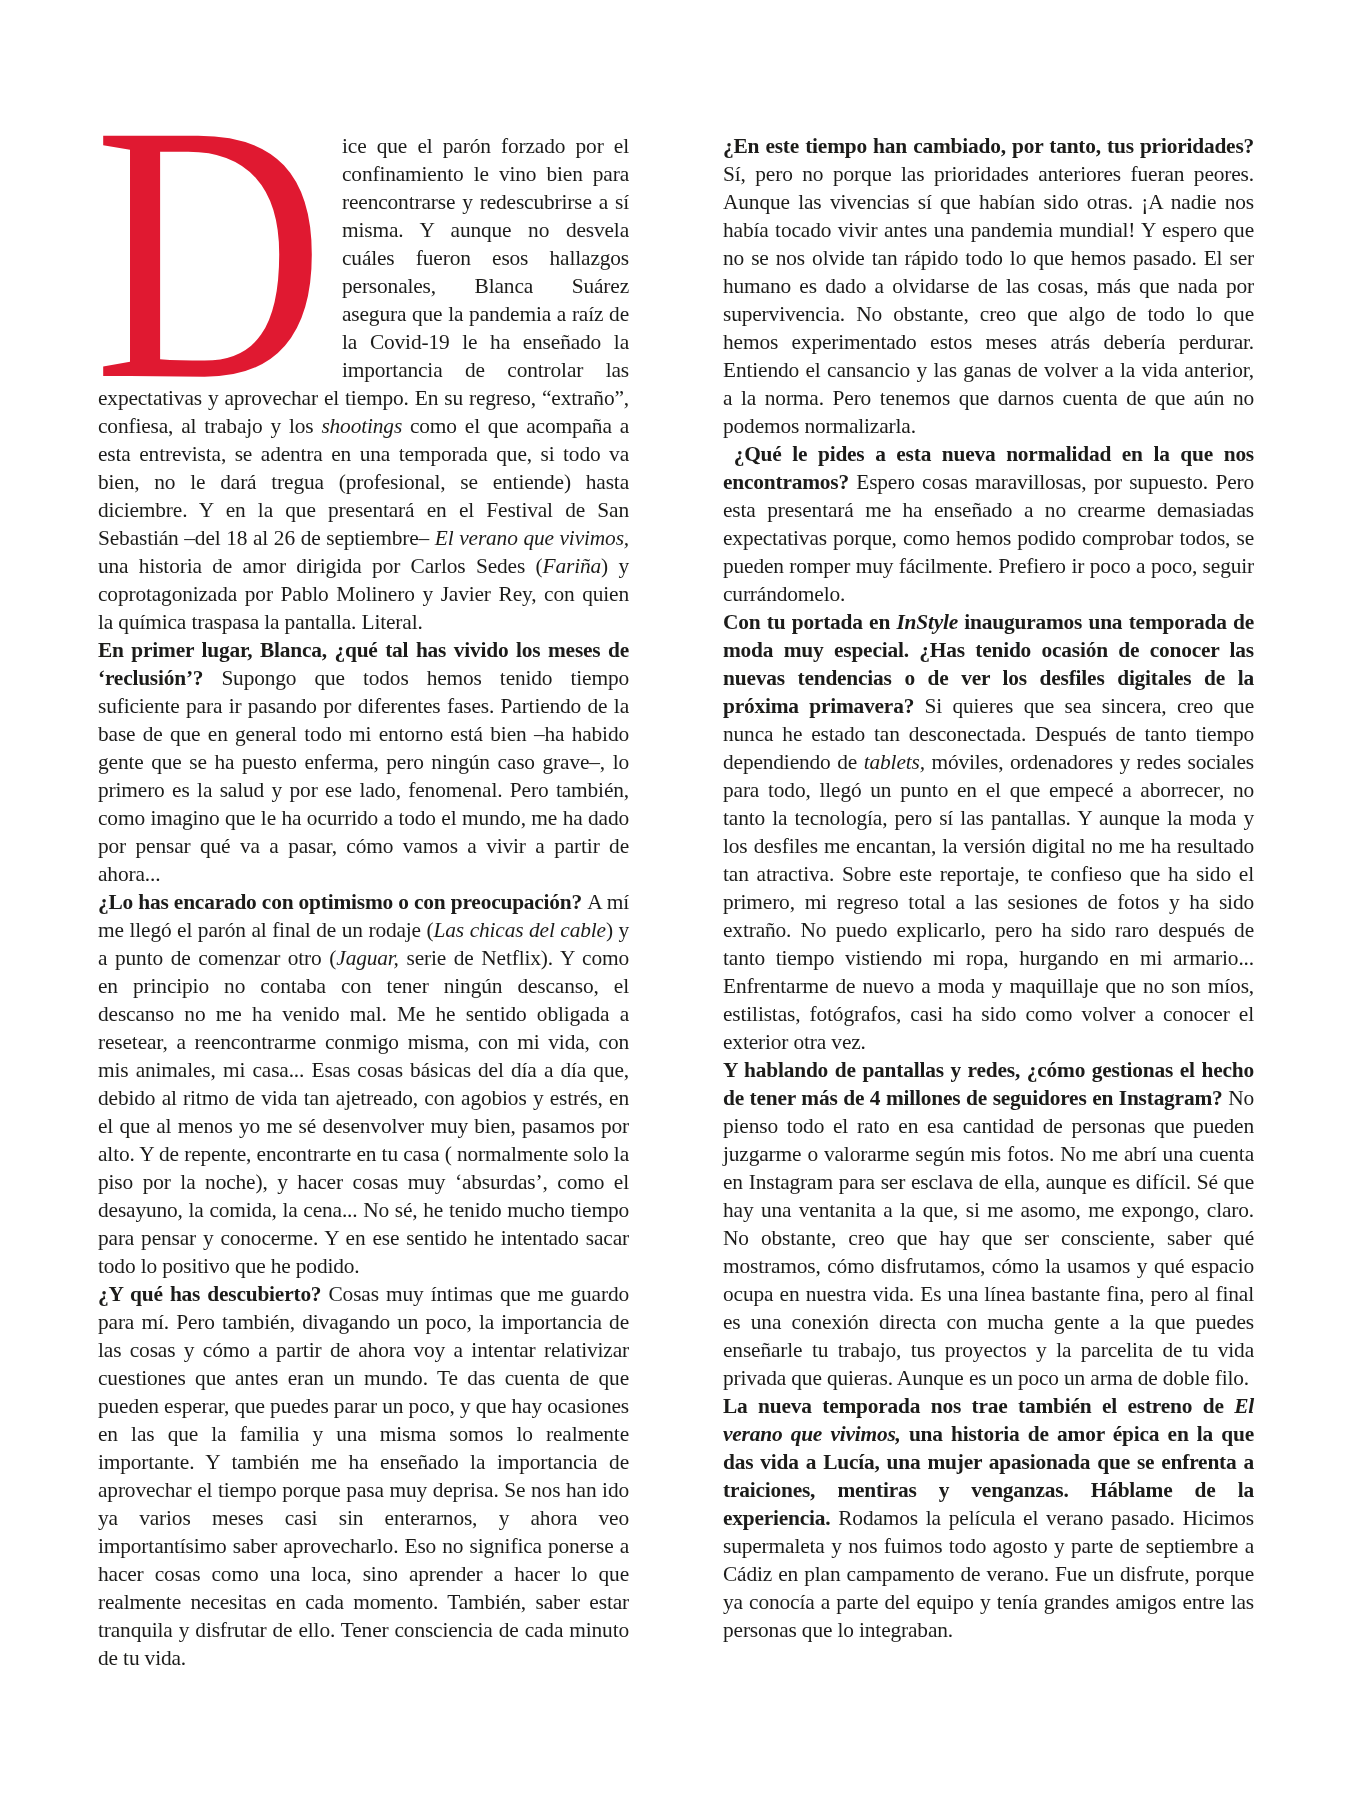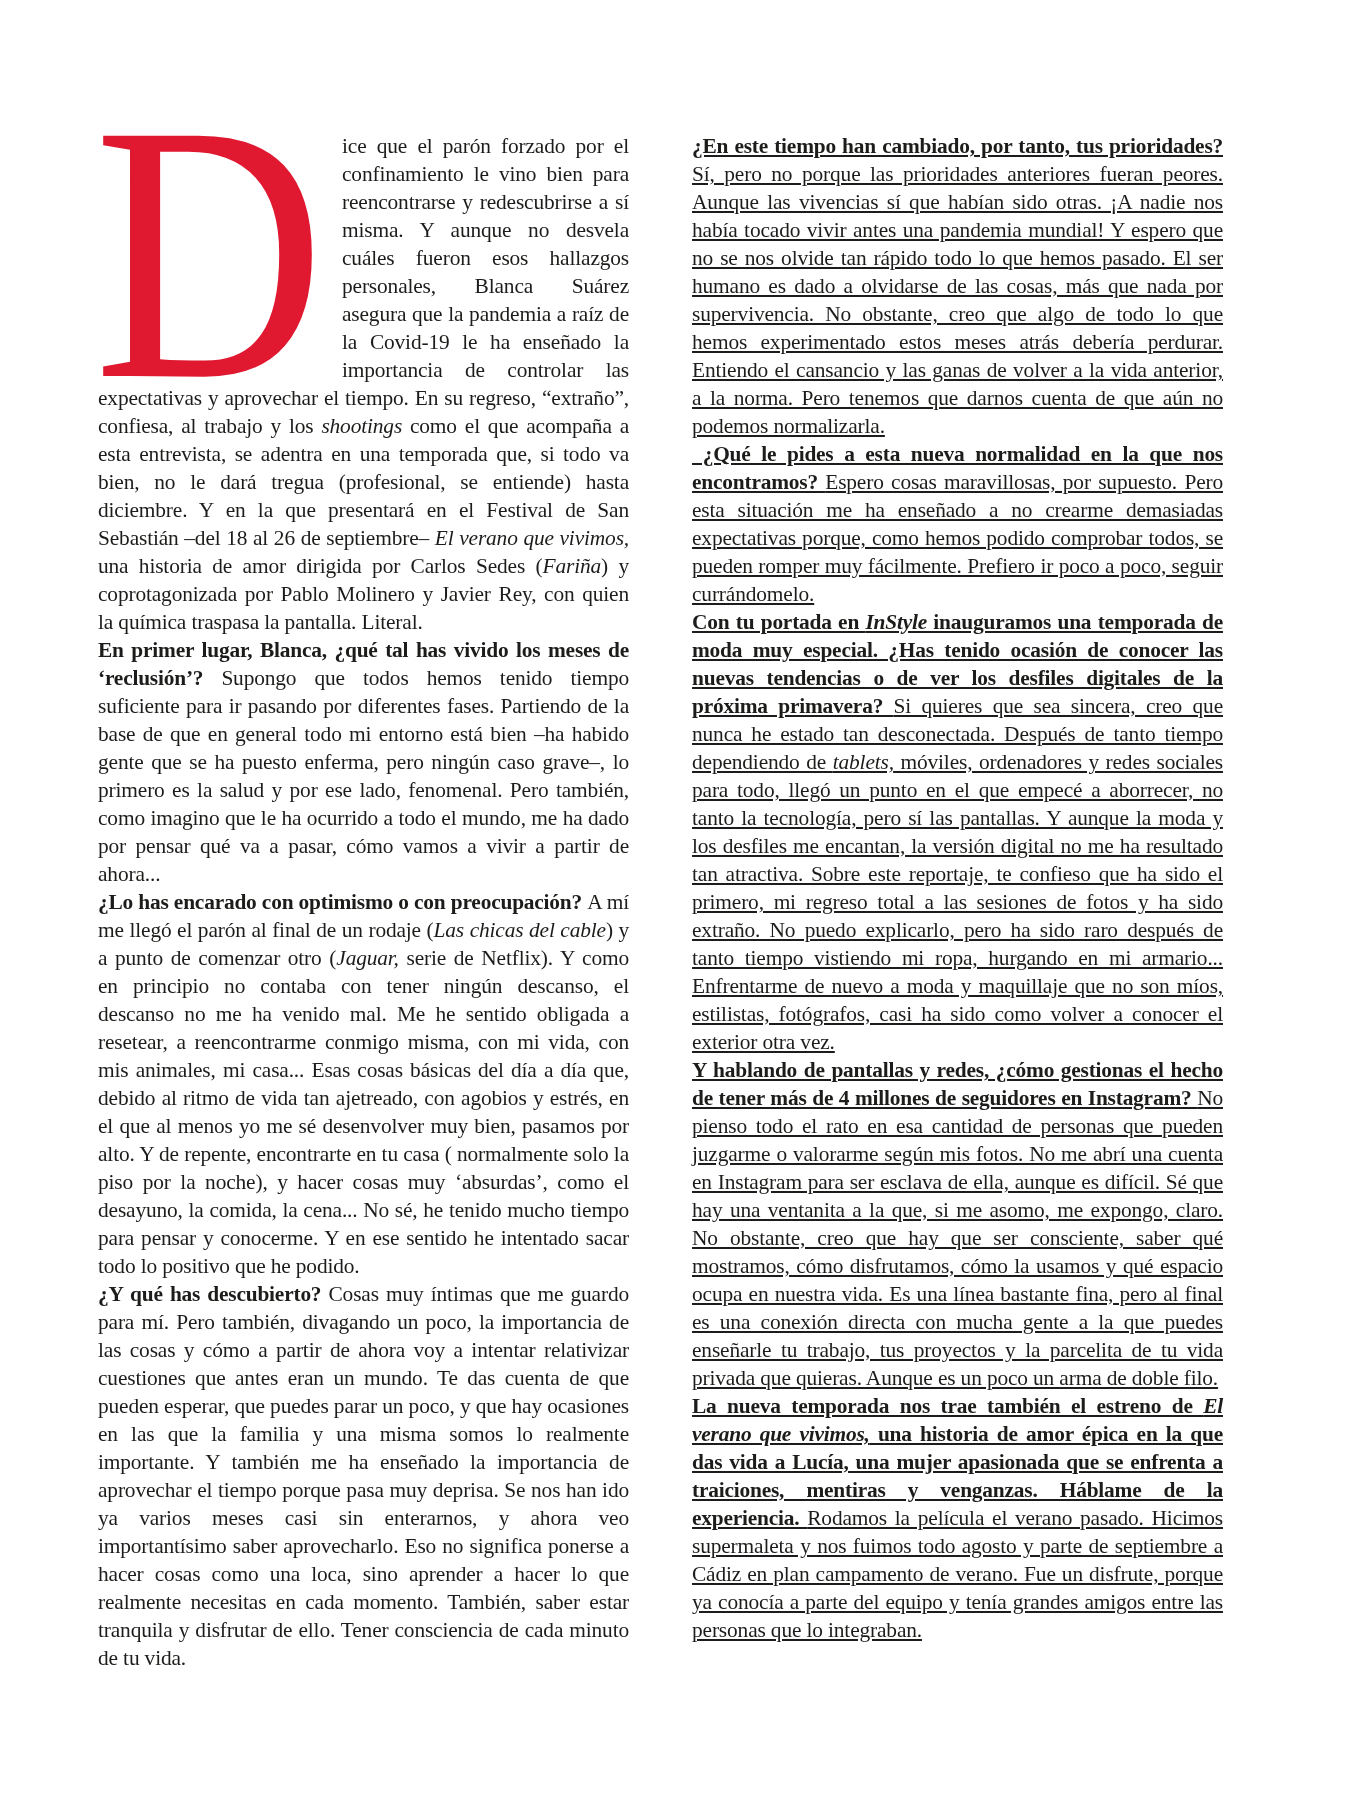--- a/index.html
+++ b/index.html
@@ -25,21 +25,21 @@
     width: 531px;
     text-align: justify;
     font-size: 21.4px;
     line-height: 28px;
     color: #1c1c1a;
     letter-spacing: -0.15px;
     hyphens: auto;
     -webkit-hyphens: auto;
   }
   .col-1 { left: 98px; }
-  .col-2 { left: 692px; text-decoration: underline; }
+  .col-2 { left: 723px; }
   .col p { margin: 0; }
   .run-r  { font-weight: 400; font-style: normal; }
   .run-b  { font-weight: 700; font-style: normal; letter-spacing: -0.2px; }
   .run-i  { font-weight: 400; font-style: italic; }
   .run-bi { font-weight: 700; font-style: italic; letter-spacing: -0.2px; }
   .dropcap-box {
     float: left;
     width: 244px;
     height: 252px;
     position: relative;
@@ -63,18 +63,18 @@
   <div class="col col-1">
       <p><span class="dropcap-box">
           <span class="dropcap-letter" style="color: rgb(224, 25, 49);">D</span>
         </span><span class="run-r">ice que el parón forzado por el confinamiento le vino bien para reencontrarse y redescubrirse a sí misma. Y aunque no desvela cuáles fueron esos hallazgos personales, Blanca Suárez asegura que la pandemia a raíz de la Covid-19 le ha enseñado la importancia de controlar las expectativas y aprovechar el tiempo. En su regreso, “extraño”, confiesa, al trabajo y los </span><span class="run-i">shootings</span><span class="run-r"> como el que acompaña a esta entrevista, se adentra en una temporada que, si todo va bien, no le dará tregua (profesional, se entiende) hasta diciembre. Y en la que presentará en el Festival de San Sebastián –del 18 al 26 de septiembre– </span><span class="run-i">El verano que vivimos,</span><span class="run-r"> una historia de amor dirigida por Carlos Sedes (</span><span class="run-i">Fariña</span><span class="run-r">) y coprotagonizada por Pablo Molinero y Javier Rey, con quien la química traspasa la pantalla. Literal.</span></p>
       <p><span class="run-b">En primer lugar, Blanca, ¿qué tal has vivido los meses de ‘reclusión’? </span><span class="run-r">Supongo que todos hemos tenido tiempo suficiente para ir pasando por diferentes fases. Partiendo de la base de que en general todo mi entorno está bien –ha habido gente que se ha puesto enferma, pero ningún caso grave–, lo primero es la salud y por ese lado, fenomenal. Pero también, como imagino que le ha ocurrido a todo el mundo, me ha dado por pensar qué va a pasar, cómo vamos a vivir a partir de ahora...</span></p>
       <p><span class="run-b">¿Lo has encarado con optimismo o con preocupación? </span><span class="run-r">A mí me llegó el parón al final de un rodaje (</span><span class="run-i">Las chicas del cable</span><span class="run-r">) y a punto de comenzar otro (</span><span class="run-i">Jaguar,</span><span class="run-r"> serie de Netflix). Y como en principio no contaba con tener ningún descanso, el descanso no me ha venido mal. Me he sentido obligada a resetear, a reencontrarme conmigo misma, con mi vida, con mis animales, mi casa... Esas cosas básicas del día a día que, debido al ritmo de vida tan ajetreado, con agobios y estrés, en el que al menos yo me sé desenvolver muy bien, pasamos por alto. Y de repente, encontrarte en tu casa ( normalmente solo la piso por la noche), y hacer cosas muy ‘absurdas’, como el desayuno, la comida, la cena... No sé, he tenido mucho tiempo para pensar y conocerme. Y en ese sentido he intentado sacar todo lo positivo que he podido.</span></p>
       <p><span class="run-b">¿Y qué has descubierto? </span><span class="run-r">Cosas muy íntimas que me guardo para mí. Pero también, divagando un poco, la importancia de las cosas y cómo a partir de ahora voy a intentar relativizar cuestiones que antes eran un mundo. Te das cuenta de que pueden esperar, que puedes parar un poco, y que hay ocasiones en las que la familia y una misma somos lo realmente importante. Y también me ha enseñado la importancia de aprovechar el tiempo porque pasa muy deprisa. Se nos han ido ya varios meses casi sin enterarnos, y ahora veo importantísimo saber aprovecharlo. Eso no significa ponerse a hacer cosas como una loca, sino aprender a hacer lo que realmente necesitas en cada momento. También, saber estar tranquila y disfrutar de ello. Tener consciencia de cada minuto de tu vida.</span></p>
     </div>
   <div class="col col-2">
       <p><span class="run-b">¿En este tiempo han cambiado, por tanto, tus prioridades? </span><span class="run-r">Sí, pero no porque las prioridades anteriores fueran peores. Aunque las vivencias sí que habían sido otras. ¡A nadie nos había tocado vivir antes una pandemia mundial! Y espero que no se nos olvide tan rápido todo lo que hemos pasado. El ser humano es dado a olvidarse de las cosas, más que nada por supervivencia. No obstante, creo que algo de todo lo que hemos experimentado estos meses atrás debería perdurar. Entiendo el cansancio y las ganas de volver a la vida anterior, a la norma. Pero tenemos que darnos cuenta de que aún no podemos normalizarla.</span></p>
-      <p><span class="run-b">&nbsp;¿Qué le pides a esta nueva normalidad en la que nos encontramos? </span><span class="run-r">Espero cosas maravillosas, por supuesto. Pero esta situación me ha enseñado a no crearme demasiadas expectativas porque, como hemos podido comprobar todos, se pueden romper muy fácilmente. Prefiero ir poco a poco, seguir currándomelo.</span></p>
+      <p><span class="run-b">&nbsp;¿Qué le pides a esta nueva normalidad en la que nos encontramos? </span><span class="run-r">Espero cosas maravillosas, por supuesto. Pero esta presentará me ha enseñado a no crearme demasiadas expectativas porque, como hemos podido comprobar todos, se pueden romper muy fácilmente. Prefiero ir poco a poco, seguir currándomelo.</span></p>
       <p><span class="run-b">Con tu portada en </span><span class="run-bi">InStyle</span><span class="run-b"> inauguramos una temporada de moda muy especial. ¿Has tenido ocasión de conocer las nuevas tendencias o de ver los desfiles digitales de la próxima primavera? </span><span class="run-r">Si quieres que sea sincera, creo que nunca he estado tan desconectada. Después de tanto tiempo dependiendo de </span><span class="run-i">tablets,</span><span class="run-r"> móviles, ordenadores y redes sociales para todo, llegó un punto en el que empecé a aborrecer, no tanto la tecnología, pero sí las pantallas. Y aunque la moda y los desfiles me encantan, la versión digital no me ha resultado tan atractiva. Sobre este reportaje, te confieso que ha sido el primero, mi regreso total a las sesiones de fotos y ha sido extraño. No puedo explicarlo, pero ha sido raro después de tanto tiempo vistiendo mi ropa, hurgando en mi armario... Enfrentarme de nuevo a moda y maquillaje que no son míos, estilistas, fotógrafos, casi ha sido como volver a conocer el exterior otra vez.</span></p>
       <p><span class="run-b">Y hablando de pantallas y redes, ¿cómo gestionas el hecho de tener más de 4 millones de seguidores en Instagram? </span><span class="run-r">No pienso todo el rato en esa cantidad de personas que pueden juzgarme o valorarme según mis fotos. No me abrí una cuenta en Instagram para ser esclava de ella, aunque es difícil. Sé que hay una ventanita a la que, si me asomo, me expongo, claro. No obstante, creo que hay que ser consciente, saber qué mostramos, cómo disfrutamos, cómo la usamos y qué espacio ocupa en nuestra vida. Es una línea bastante fina, pero al final es una conexión directa con mucha gente a la que puedes enseñarle tu trabajo, tus proyectos y la parcelita de tu vida privada que quieras. Aunque es un poco un arma de doble filo.</span></p>
       <p><span class="run-b">La nueva temporada nos trae también el estreno de </span><span class="run-bi">El verano que vivimos,</span><span class="run-b"> una historia de amor épica en la que das vida a Lucía, una mujer apasionada que se enfrenta a traiciones, mentiras y venganzas. Háblame de la experiencia. </span><span class="run-r">Rodamos la película el verano pasado. Hicimos supermaleta y nos fuimos todo agosto y parte de septiembre a Cádiz en plan campamento de verano. Fue un disfrute, porque ya conocía a parte del equipo y tenía grandes amigos entre las personas que lo integraban.</span></p>
     </div>
 </div>
 
 </body></html>

